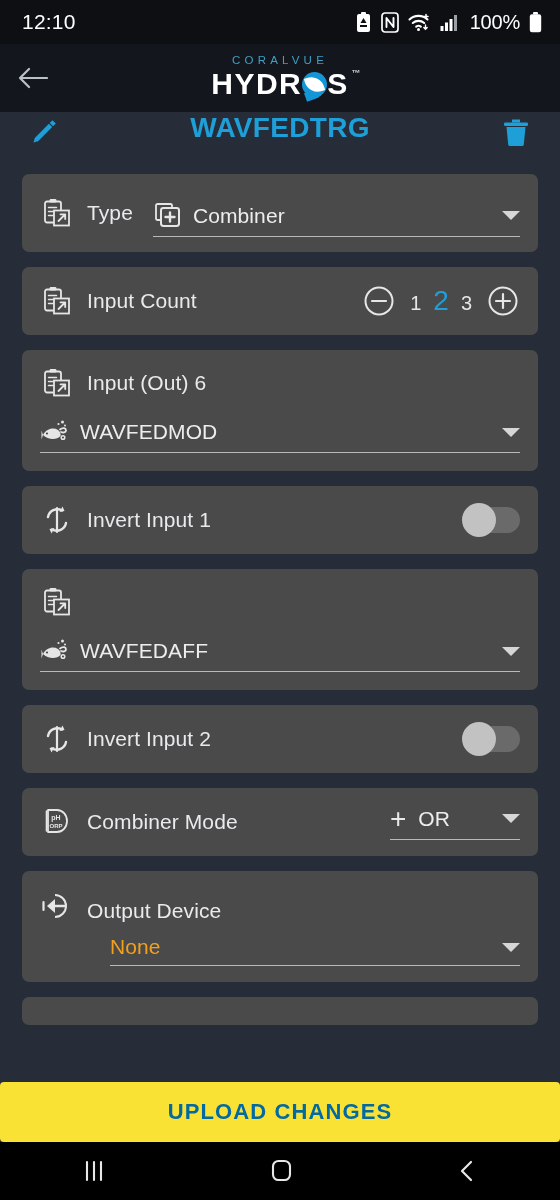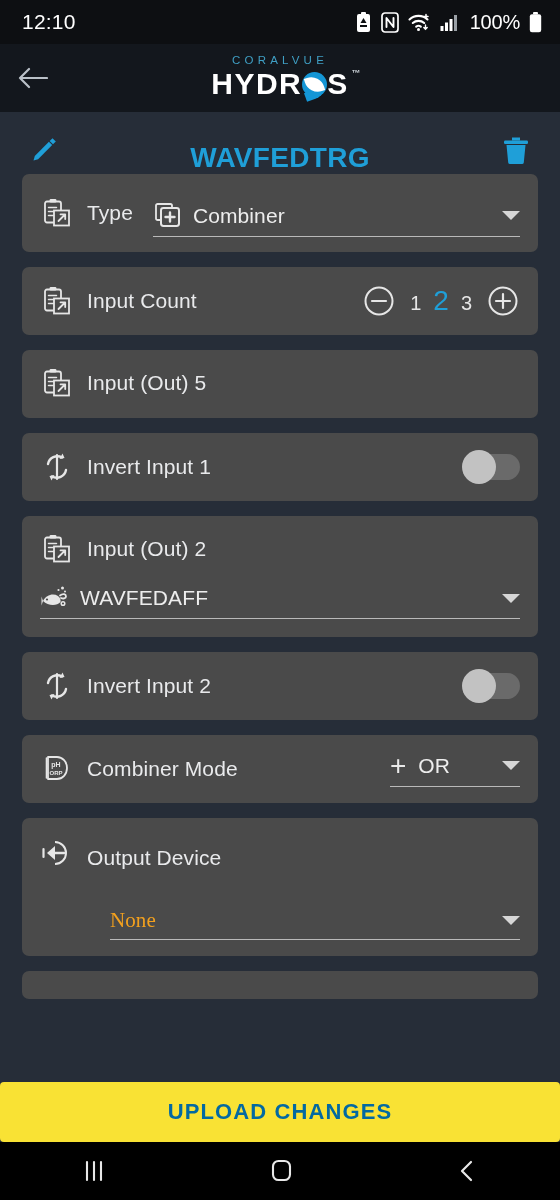--- a/index.html
+++ b/index.html
@@ -54,21 +54,21 @@
     border-radius: 0 80% 0 80%;
     transform: rotate(-18deg);
   }
   .leaf-o::before {
     content:""; position:absolute; left:3px; top:18px; width:18px; height:9px;
     background:#1496d6; border-radius:0 0 50% 0; transform:rotate(-20deg);
   }
 
   
   .title-row {
-    height: 62px; display: flex; align-items: flex-end; padding: 0 22px;
+    height: 62px; display: flex; align-items: flex-start; padding: 0 22px;
     position: relative;
   }
   .title-text {
     position: absolute; left: 0; right: 0; text-align: center;
     font-size: 28px; font-weight: 700; color: #1f9fd8; letter-spacing: .3px;
     pointer-events: none;
   }
   .icon-btn { width: 44px; height: 44px; display:flex; align-items:center; justify-content:center; z-index:2;}
   .icon-btn.right { margin-left: auto; }
 
@@ -120,21 +120,21 @@
   .toggle { margin-left: auto; width: 56px; height: 26px; background: #6a6a6a; border-radius: 13px; position: relative; }
   .toggle .knob { position: absolute; left: -2px; top: -4px; width: 34px; height: 34px; border-radius: 50%; background: #c2c2c2; }
 
   
   .cm-select { flex: 0 0 auto; width: 130px; margin-left: auto; }
   .cm-plus { font-size: 28px; color: #e9e9e9; line-height: 1; margin-right: 12px; font-weight:400;}
 
   
   .od-card { padding-bottom: 16px; }
   .od-label { padding-top: 18px; display:flex; align-items:flex-end; }
-  .od-select { margin-top: 38px; margin-left: 70px; font-family: Liberation Serif, serif; }
+  .od-select { margin-top: 12px; margin-left: 70px; }
 
   .stub-card { background:#4a4a4a; border-radius:7px; height: 28px; }
 
   
   .upload-btn {
     position: absolute; left: 0; right: 0; bottom: 58px; height: 60px;
     background: #f9e234; color: #0369a1; border: none; border-radius: 4px;
     font-size: 22px; font-weight: 700; letter-spacing: 1.1px;
     font-family: "Liberation Sans", sans-serif;
     display: flex; align-items: center; justify-content: center;
@@ -303,21 +303,39 @@
       <div class="io-label">
         <span class="ic">
           <svg width="30" height="30" viewBox="0 0 30 30">
             <rect x="3" y="3.5" width="16" height="21" rx="2" fill="none" stroke="#e6e6e6" stroke-width="1.8"></rect>
             <rect x="7.5" y="1" width="7" height="3.6" rx="1.4" fill="#e6e6e6"></rect>
             <path d="M6.5 9.5 h8 M6.5 13.5 h8 M6.5 17.5 h5" stroke="#e6e6e6" stroke-width="1.5" stroke-linecap="round"></path>
             <rect x="12" y="12.5" width="15" height="15" fill="#4a4a4a" stroke="#e6e6e6" stroke-width="1.8"></rect>
             <path d="M16.5 23 L23 16.5 M18.5 16.3 h4.7 v4.7" fill="none" stroke="#e6e6e6" stroke-width="1.8" stroke-linecap="round" stroke-linejoin="round"></path>
           </svg>
         </span>
-        <span class="row-label">Input (Out) 5</span>
+        <span class="row-label">Input (Out) 6</span>
+      </div>
+      <div class="io-select-wrap">
+        <span class="select io-select">
+          <span class="sel-icon">
+            <svg width="28" height="26" viewBox="0 0 28 26">
+              <path d="M2 16 C5 10 12 8 17 11 C19 12.5 20 15 19.5 17 C16 21 7 21 2 16z" fill="#e6e6e6"></path>
+              <path d="M2 16 L0.5 11.5 L0.5 20.5 z" fill="#e6e6e6"></path>
+              <circle cx="6" cy="14.5" r="1.1" fill="#4a4a4a"></circle>
+              <path d="M19 10.5 C22 8 25 9 25 11.5 C25 13.5 22 14 20 13" fill="none" stroke="#e6e6e6" stroke-width="1.8" stroke-linecap="round"></path>
+              <circle cx="21.5" cy="3" r="1.5" fill="#e6e6e6"></circle>
+              <circle cx="17.5" cy="5" r="1.1" fill="#e6e6e6"></circle>
+              <circle cx="24" cy="6.5" r="1" fill="#e6e6e6"></circle>
+              <circle cx="22" cy="18.5" r="1.8" fill="none" stroke="#e6e6e6" stroke-width="1.5"></circle>
+            </svg>
+          </span>
+          <span class="sel-val">WAVFEDMOD</span>
+          <span class="caret"></span>
+        </span>
       </div>
     </div>
 
     <div class="card">
       <div class="row">
         <span class="ic">
           <svg width="30" height="30" viewBox="0 0 30 30">
             <path d="M6 12 A9.5 9.5 0 0 1 20 5.5" fill="none" stroke="#e6e6e6" stroke-width="2.4" stroke-linecap="round"></path>
             <path d="M20.5 1.5 L22.5 6 L17.5 7" fill="#e6e6e6"></path>
             <path d="M24 18 A9.5 9.5 0 0 1 10 24.5" fill="none" stroke="#e6e6e6" stroke-width="2.4" stroke-linecap="round"></path>
@@ -336,21 +354,20 @@
       <div class="io-label">
         <span class="ic">
           <svg width="30" height="30" viewBox="0 0 30 30">
             <rect x="3" y="3.5" width="16" height="21" rx="2" fill="none" stroke="#e6e6e6" stroke-width="1.8"></rect>
             <rect x="7.5" y="1" width="7" height="3.6" rx="1.4" fill="#e6e6e6"></rect>
             <path d="M6.5 9.5 h8 M6.5 13.5 h8 M6.5 17.5 h5" stroke="#e6e6e6" stroke-width="1.5" stroke-linecap="round"></path>
             <rect x="12" y="12.5" width="15" height="15" fill="#4a4a4a" stroke="#e6e6e6" stroke-width="1.8"></rect>
             <path d="M16.5 23 L23 16.5 M18.5 16.3 h4.7 v4.7" fill="none" stroke="#e6e6e6" stroke-width="1.8" stroke-linecap="round" stroke-linejoin="round"></path>
           </svg>
         </span>
-        <span class="row-label">Input (Out) 2</span>
       </div>
       <div class="io-select-wrap">
         <span class="select io-select">
           <span class="sel-icon">
             <svg width="28" height="26" viewBox="0 0 28 26">
               <path d="M2 16 C5 10 12 8 17 11 C19 12.5 20 15 19.5 17 C16 21 7 21 2 16z" fill="#e6e6e6"></path>
               <path d="M2 16 L0.5 11.5 L0.5 20.5 z" fill="#e6e6e6"></path>
               <circle cx="6" cy="14.5" r="1.1" fill="#4a4a4a"></circle>
               <path d="M19 10.5 C22 8 25 9 25 11.5 C25 13.5 22 14 20 13" fill="none" stroke="#e6e6e6" stroke-width="1.8" stroke-linecap="round"></path>
               <circle cx="21.5" cy="3" r="1.5" fill="#e6e6e6"></circle>

